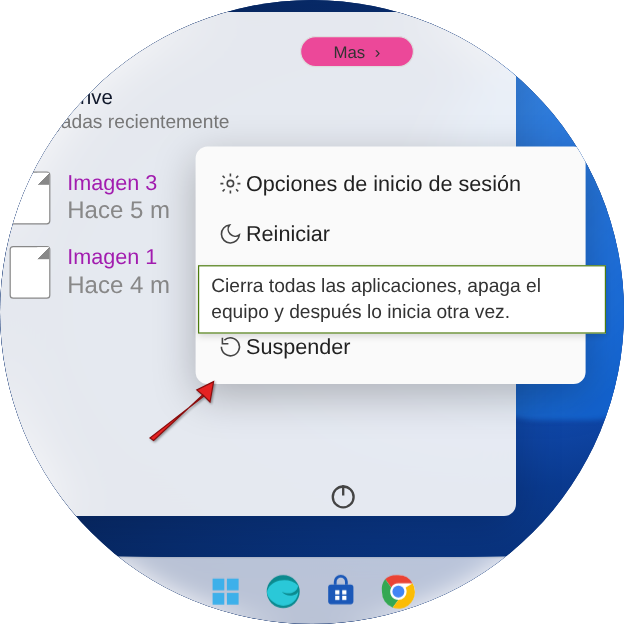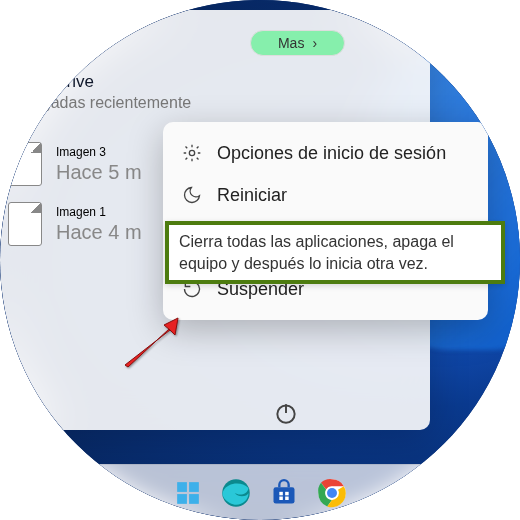--- a/index.html
+++ b/index.html
@@ -1,32 +1,32 @@
 <!DOCTYPE html>
 <html><head>
   <meta charset="utf-8">
   <style>
     * { margin: 0; padding: 0; box-sizing: border-box; font-family: 'Segoe UI', sans-serif; }
     body { width: 520px; height: 520px; position: relative; overflow: hidden; }
     .clip { width: 520px; height: 520px; border-radius: 50%; overflow: hidden; position: relative; background: #0a2d6b; }
     .wallpaper { position: absolute; inset: 0; background: radial-gradient(ellipse at 80% 50%, #1a5fd6 0%, #0a3a8f 40%, #062050 100%); }
     .wallpaper::before { content:''; position:absolute; right:-50px; top:50px; width:200px; height:300px; background: linear-gradient(135deg, #4a9fff, #0a5fcf); border-radius: 80px; filter: blur(2px); opacity:0.8;}
     .start { position: absolute; left: -10px; top: 10px; width: 440px; height: 420px; background: rgba(248,248,250,0.92); backdrop-filter: blur(20px); border-radius: 10px; padding: 20px 18px; box-shadow: 0 8px 40px rgba(0,0,0,0.2);}
-    .more-pill { position:absolute; top:20px; left:260px; width:95px; height:26px; background:#86efac; border:1px solid #ddd; border-radius:13px; display:flex; align-items:center; justify-content:center; gap:8px; font-size:14px; color:#333;}
+    .more-pill { position:absolute; top:20px; left:260px; width:95px; height:26px; background:#ec4899; border:1px solid #ddd; border-radius:13px; display:flex; align-items:center; justify-content:center; gap:8px; font-size:14px; color:#333;}
     .section-title { font-size: 17px; color:#0f172a; margin-top:42px; }
     .section-sub { font-size: 16px; color:#777; margin-top:2px; margin-bottom:22px;}
     .file-row { display:flex; align-items:center; gap:14px; padding:8px 0; }
     .file-icon { width:34px; height:44px; border:1.5px solid #888; border-radius:3px; background:#fff; position:relative; }
     .file-icon::after{content:''; position:absolute; top:0; right:0; width:10px; height:10px; background:linear-gradient(135deg,#fff 50%, #888 50%); }
-    .file-name { font-size:12px; color:#000000; }
+    .file-name { font-size:18px; color:#a21caf; }
     .file-time { font-size:20px; color:#888; margin-top:2px;}
     .power-menu { position:absolute; left:163px; top:122px; width:325px; background:#fafafa; border-radius:10px; box-shadow:0 10px 35px rgba(0,0,0,0.25); padding:10px 0; }
-    .pm-item { display:flex; align-items:center; gap:14px; padding:10px 18px; font-size:18px; color:#222;}
+    .pm-item { display:flex; align-items:center; gap:2px; padding:10px 18px; font-size:18px; color:#222;}
     .pm-icon { width:22px; height:22px; display:flex; align-items:center; justify-content:center; color:#444;}
-    .tooltip { position:absolute; left:165px; top:221px; width:340px; background:#fff; border:4px solid #4d7c0f; padding:6px 10px; font-size:16px; color:#333; line-height:1.35; box-shadow:0 2px 6px rgba(0,0,0,.15);}
+    .tooltip { position:absolute; left:165px; top:221px; width:340px; background:#fff; border:1px solid #4d7c0f; padding:6px 10px; font-size:16px; color:#333; line-height:1.35; box-shadow:0 2px 6px rgba(0,0,0,.15);}
     .power-btn { position:absolute; left:283px; top:390px; color:#444;}
     .power-btn svg{width:26px;height:26px;}
     .arrow { position:absolute; left:120px; top:315px; }
     .arrow svg { filter: drop-shadow(1px 1.5px 1px rgba(0,0,0,.4));}
     .taskbar { position:absolute; left:0; right:0; bottom:0; height:56px; background: rgba(245,245,250,0.75); backdrop-filter: blur(10px); display:flex; align-items:center; justify-content:center; gap:10px; border-top:1px solid rgba(0,0,0,.08);}
     .tb-icon { width:38px; height:38px; display:flex; align-items:center; justify-content:center; border-radius:6px;}
     .gear{width:20px;height:20px;}
   </style>
 </head>
 <body>

